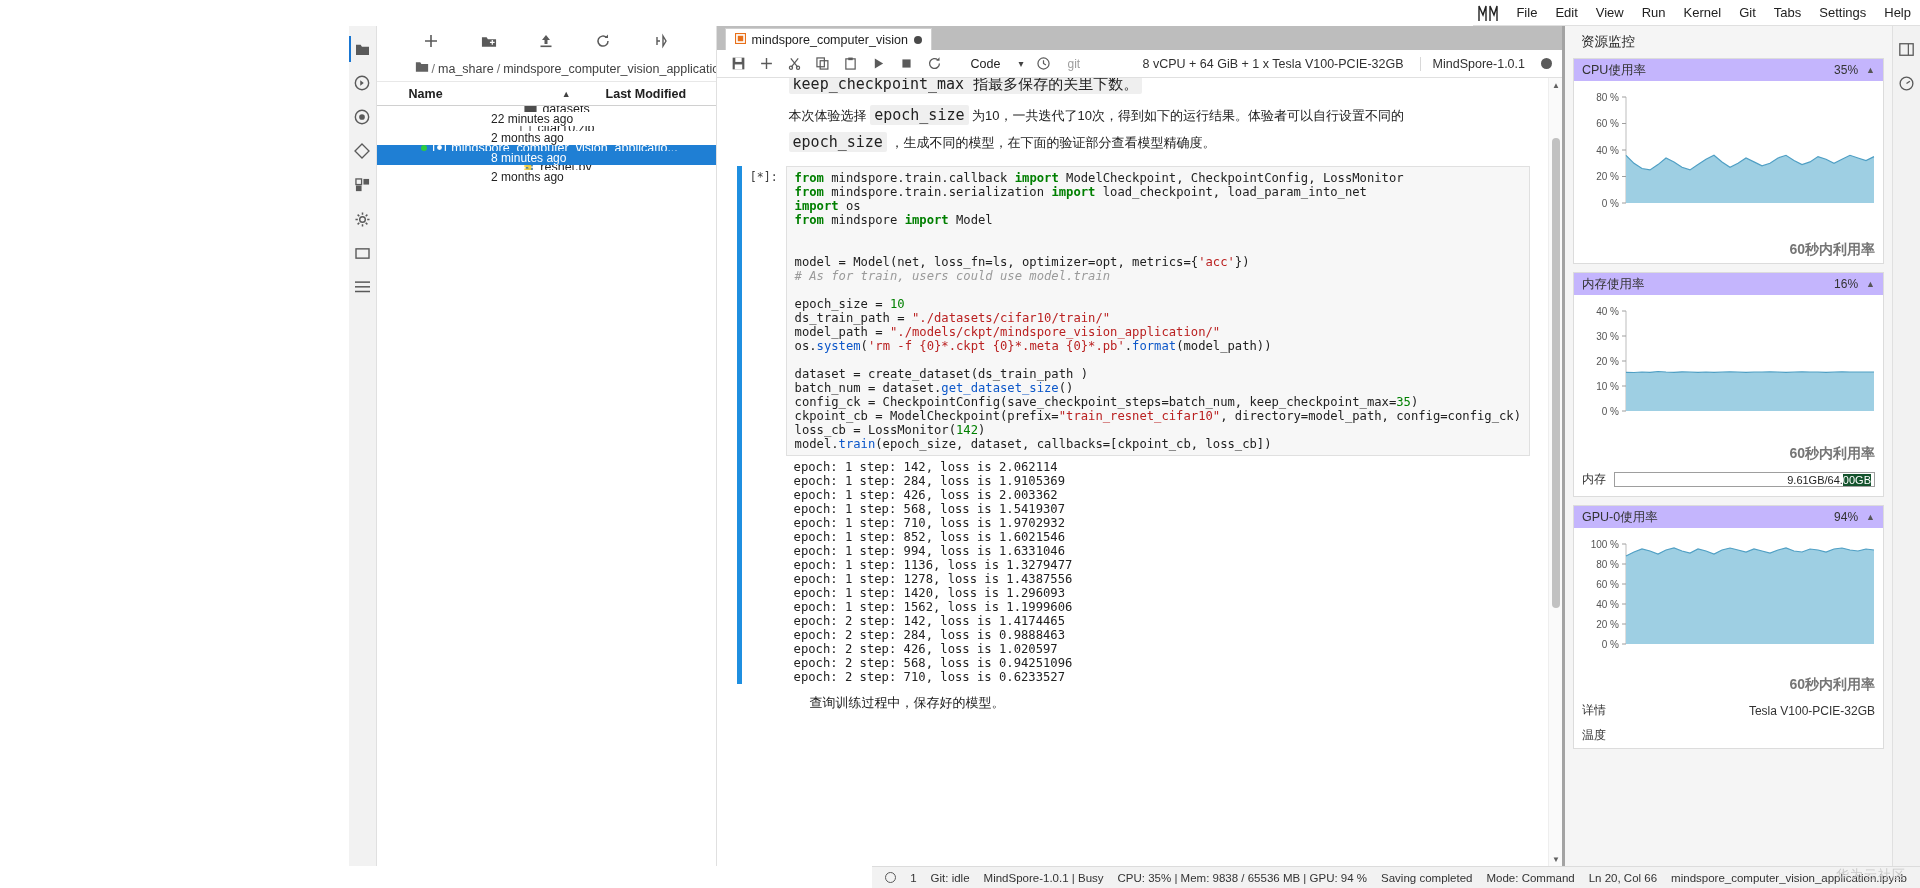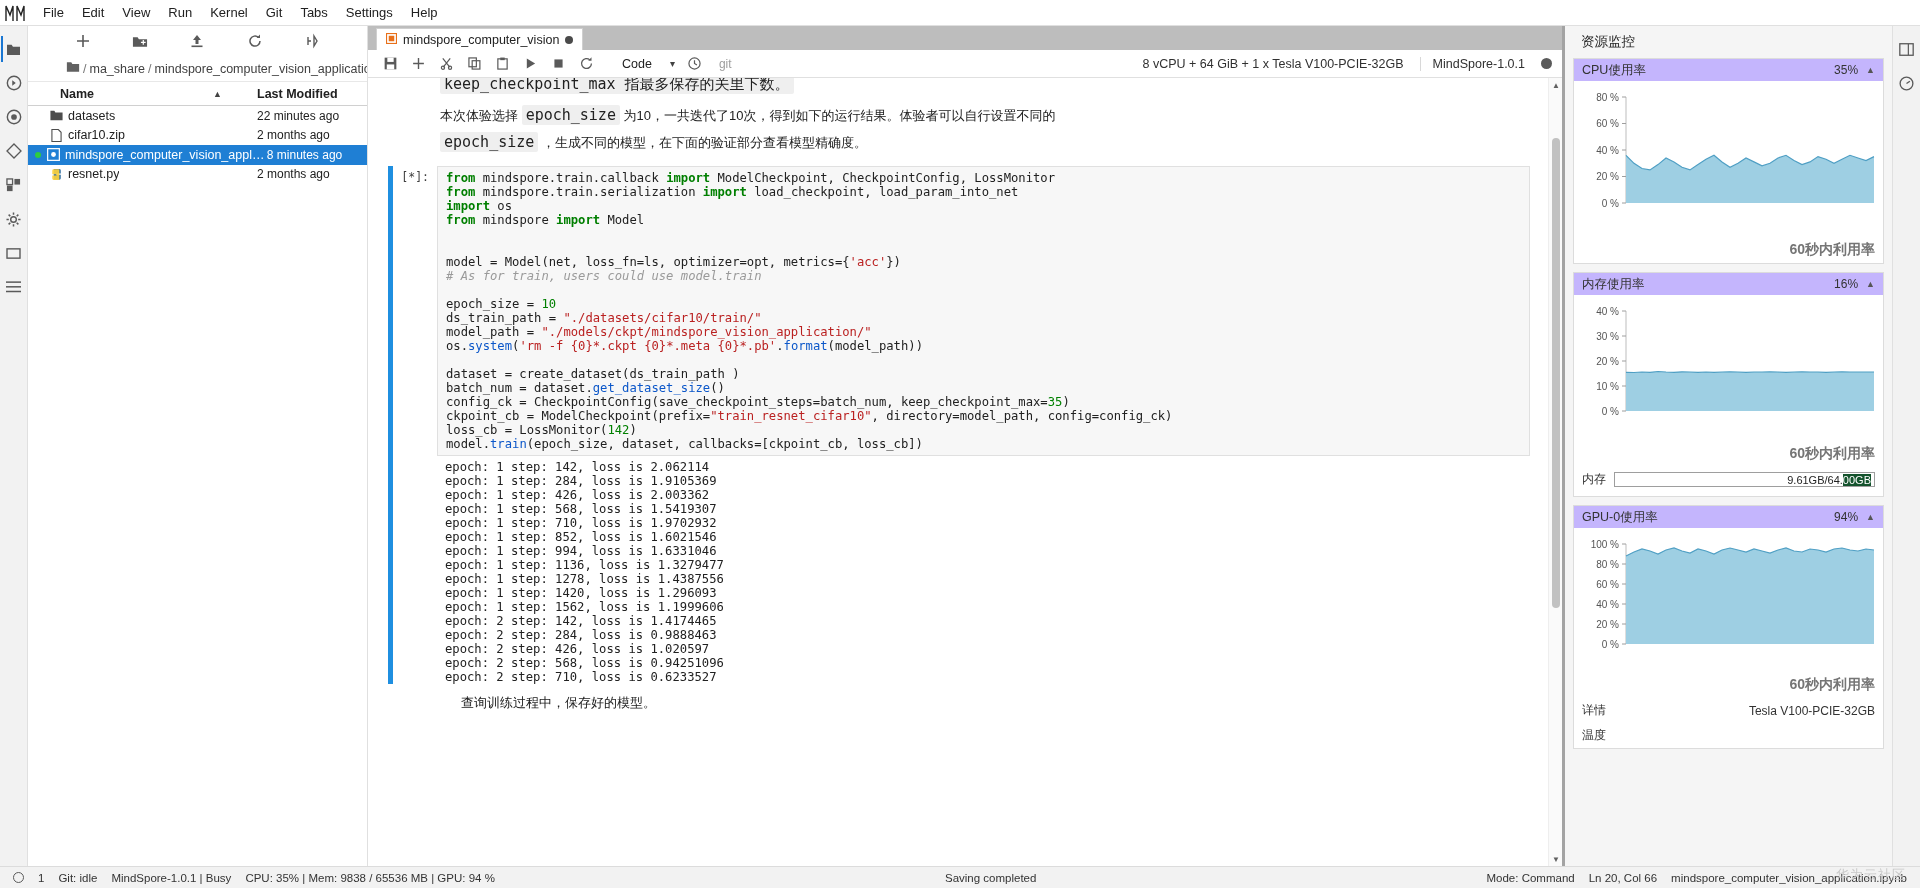--- a/index.html
+++ b/index.html
@@ -1,21 +1,21 @@
 <!DOCTYPE html>
 <html><head>
 <meta charset="utf-8">
 <style>
   * { box-sizing: border-box; margin: 0; padding: 0; }
   html, body {
     width: 1920px; height: 888px;
     font-family: "Liberation Sans", sans-serif;
     background: #fff; overflow: hidden;
   }
-  #app { position: relative; width: 1920px; height: 888px; display: flex; flex-direction: column; }
+  #app { position: relative; width: 1920px; height: 888px; display: flex; flex-direction: column; align-items: flex-end; }
 
   
   .menubar {
     height: 26px; background: #fff; border-bottom: 1px solid #e0e0e0;
     display: flex; align-items: center; flex: 0 0 26px;
   }
   .logo { width: 34px; height: 26px; display: flex; align-items: center; justify-content: center; }
   .logo svg { display:block; }
   .menu-item {
     font-size: 13px; color: #212121; padding: 3px 9px; cursor: default;
@@ -59,21 +59,21 @@
   .breadcrumb .sep { color:#757575; }
   .fb-header {
     height: 24px; display:flex; align-items:center; font-size: 12.5px; color:#212121;
     border-bottom:1px solid #d0d0d0; background:#fff; font-weight:600;gap:23px;
   }
   .fb-header .col-name { flex:1 1 auto; padding-left:32px; display:flex; align-items:center; gap:6px;}
   .fb-header .col-mod { width:110px; padding-right:8px; text-align:left; }
   .sort-caret { font-size:9px; color:#424242; }
   .fb-list { flex:1 1 auto; overflow:hidden; }
   .fb-row {
-    height: 19.5px; display:flex; align-items:center; font-size:12.5px; color:#212121; cursor:pointer;
+    height: 19.5px; display:flex; align-items:center; font-size:12.5px; color:#212121; cursor:pointer;flex-direction:column;
   }
   .fb-row.selected { background:#1f7fd4; color:#fff; }
   .fb-row .nm { flex:1 1 auto; padding-left:8px; display:flex; align-items:center; gap:5px; overflow:hidden; white-space:nowrap; }
   .fb-row .nm .label { overflow:hidden; text-overflow:ellipsis; }
   .fb-row .md { width:110px; padding-right:8px; font-size:12px; }
   .dot-run { width:6px;height:6px;border-radius:50%;background:#2ecc40;flex:0 0 6px;margin-left:-1px;}
   .ic { width:14px; height:14px; flex:0 0 14px; display:flex;align-items:center;justify-content:center;}
 
   
   .mainarea { flex:1 1 auto; display:flex; flex-direction:column; background:#bdbdbd; min-width:0; }

